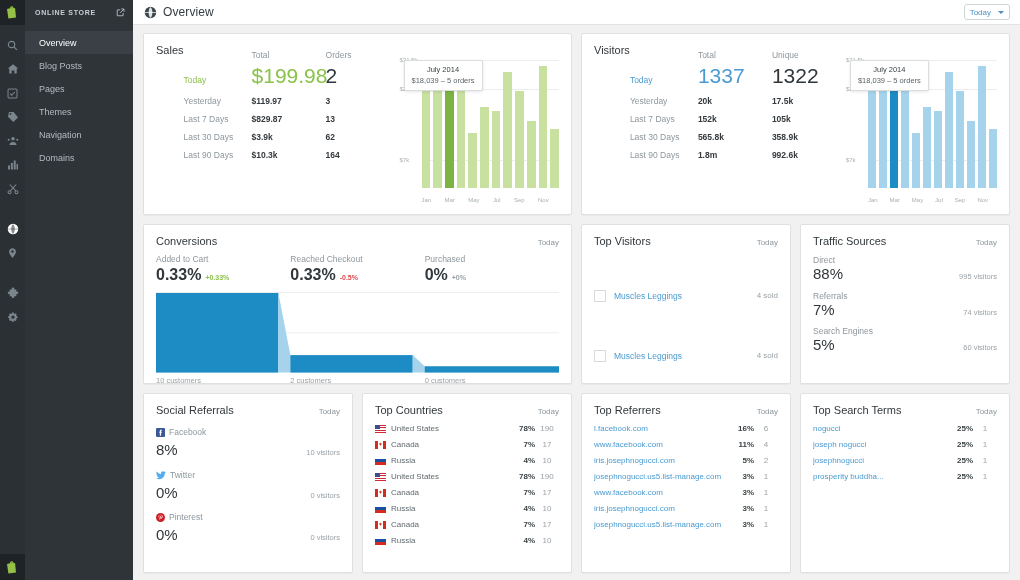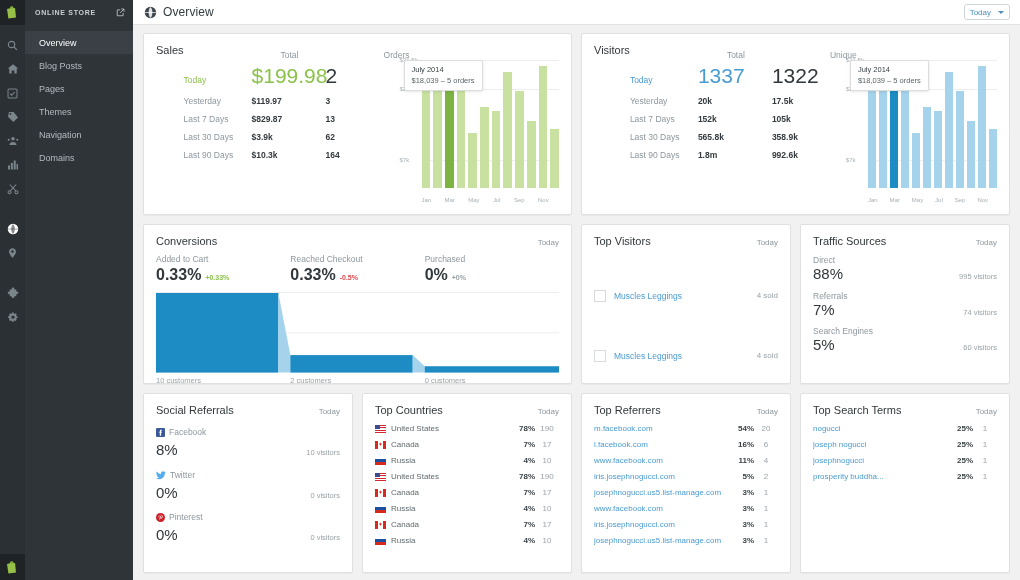--- a/index.html
+++ b/index.html
@@ -77,21 +77,21 @@
   }
   .card-head { display: flex; align-items: baseline; justify-content: space-between; }
   .card-title { font-size: 11px; color: #31373b; font-weight: normal; }
   .card-today { font-size: 8px; color: #8d969c; }
 
   
   .bigcard { flex: 1 1 0; height: 182px; display: flex; flex-direction: row; }
   .bc-body { display: flex; margin-top: 6px; flex: 1 1 auto; }
   .bc-table { width: 212px; flex: 0 0 212px; }
   .bc-trow { display: flex; align-items: baseline; height: 18px; }
-  .bc-trow.head { height: 15px; gap: 29px; }
+  .bc-trow.head { height: 15px; }
   .bc-trow.big { height: 31px; }
   .bc-c1 { width: 68px; flex: 0 0 68px; font-size: 8.5px; color: #8e979d; }
   .bc-c2 { width: 74px; flex: 0 0 74px; font-size: 8.5px; color: #343a3e; font-weight: bold; }
   .bc-c3 { flex: 1 1 auto; font-size: 8.5px; color: #343a3e; font-weight: bold; }
   .bc-trow.head .bc-c2, .bc-trow.head .bc-c3 { color: #8e979d; font-weight: normal; }
   .bc-c1.today-green { color: #8bc24a; }
   .bc-c1.today-blue { color: #4a9bd1; }
   .bc-big-green { font-size: 21px; color: #8bc24a; font-weight: 300; line-height: 1; }
   .bc-big-blue { font-size: 21px; color: #4a9bd1; font-weight: 300; line-height: 1; }
   .bc-big-dark { font-size: 21px; color: #31373b; font-weight: 300; line-height: 1; }
@@ -101,21 +101,21 @@
   .chart-plot { position: absolute; left: 22px; right: 0; top: 4px; bottom: 16px; }
   .gridline { position: absolute; left: 0; right: 0; height: 1px; background: #ededed; }
   .ylab { position: absolute; left: 0; font-size: 6px; color: #a8b0b5; transform: translateY(-50%); }
   .bars { position: absolute; left: 0; right: 0; top: 0; bottom: 0; display: flex; align-items: flex-end; gap: 3px; }
   .bar { flex: 1 1 0; border-radius: 0; }
   .xlabels { position: absolute; left: 22px; right: 0; bottom: 1px; display: flex; gap: 3px; }
   .xlab { flex: 1 1 0; font-size: 6px; color: #a8b0b5; text-align: center; }
   .tooltip {
     position: absolute; background: #fff; border: 1px solid #dcdcdc; border-radius: 2px;
     box-shadow: 0 1px 3px rgba(0,0,0,.10);
-    padding: 4px 7px 5px 7px; text-align: left; z-index: 5; white-space: nowrap;
+    padding: 4px 7px 5px 7px; text-align: center; z-index: 5; white-space: nowrap;
   }
   .tt-t1 { font-size: 7.5px; color: #3b4246; margin-bottom: 2px; }
   .tt-t2 { font-size: 7.5px; color: #5b6469; }
 
   
   .conv { flex: 0 0 429px; height: 160px; display: flex; flex-direction: column; }
   .conv-stats { display: flex; margin-top: 7px; }
   .conv-stat { flex: 1 1 0; }
   .conv-lab { font-size: 8.5px; color: #8e979d; margin-bottom: 3px; }
   .conv-val { display: flex; align-items: baseline; gap: 4px; }
@@ -714,25 +714,20 @@
             </div>
         </div>
 
         <div class="card sm bottomcard">
           <div class="card-head">
             <div class="card-title">Top Referrers</div>
             <div class="card-today">Today</div>
           </div>
           <div class="list-wrap" id="referrers-list">
               <div class="lrow">
-                <span class="lname link">m.facebook.com</span>
-                <span class="lpct">54%</span>
-                <span class="lcnt">20</span>
-              </div>
-              <div class="lrow">
                 <span class="lname link">l.facebook.com</span>
                 <span class="lpct">16%</span>
                 <span class="lcnt">6</span>
               </div>
               <div class="lrow">
                 <span class="lname link">www.facebook.com</span>
                 <span class="lpct">11%</span>
                 <span class="lcnt">4</span>
               </div>
               <div class="lrow">

